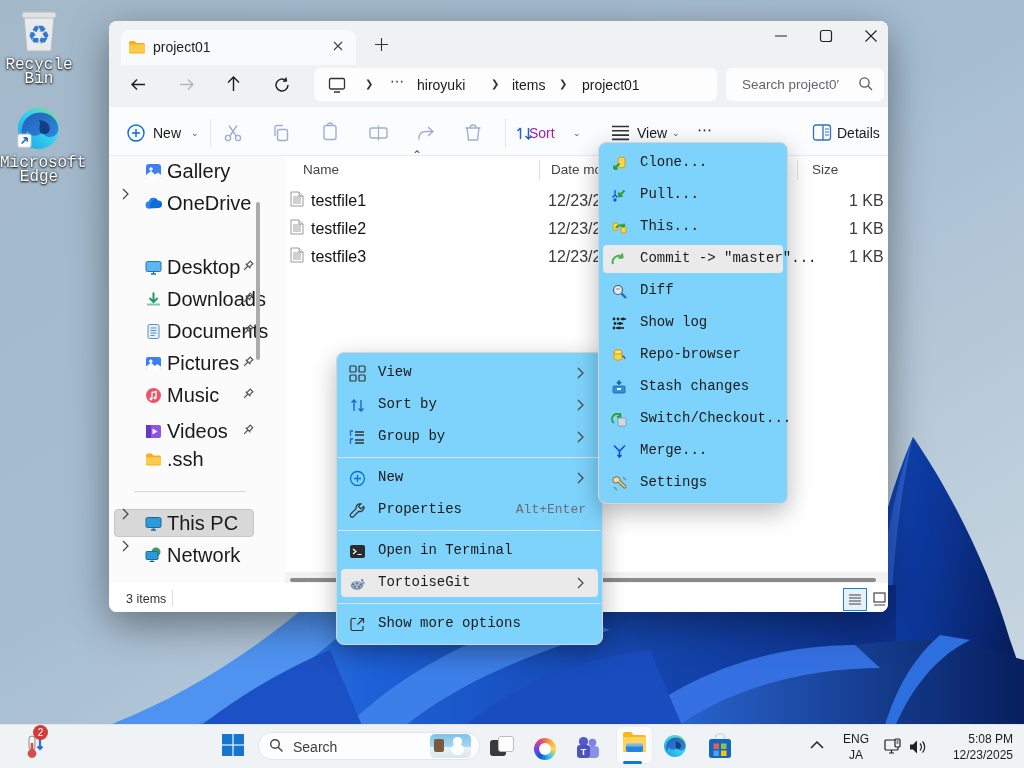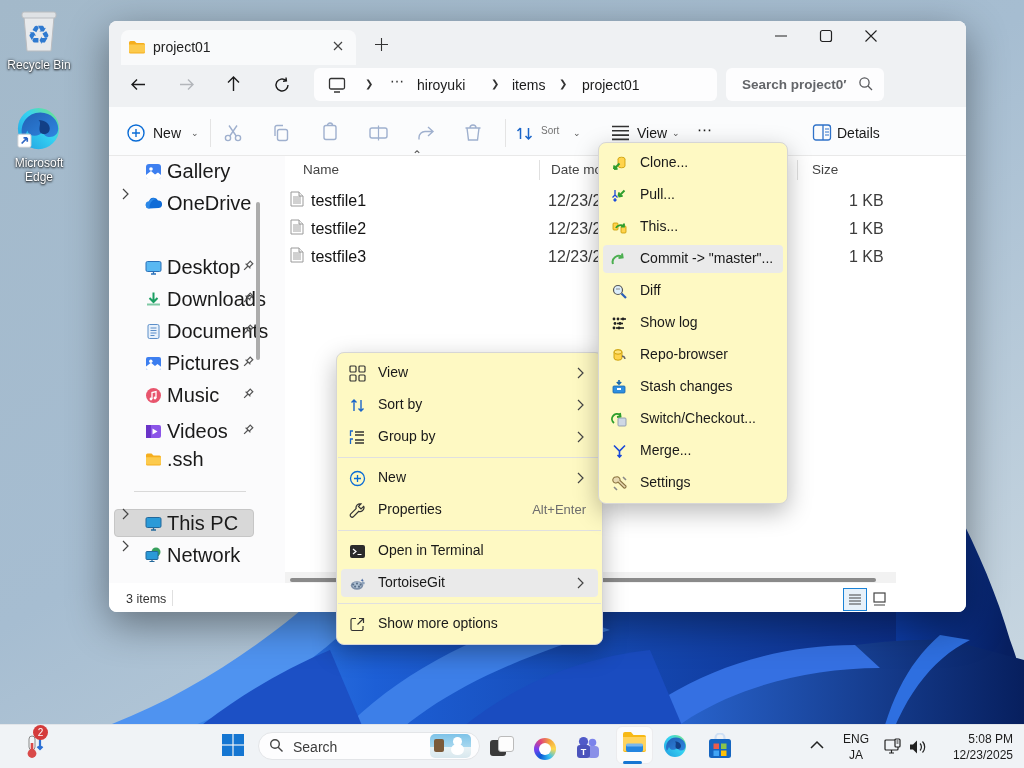--- a/index.html
+++ b/index.html
@@ -1,41 +1,41 @@
 <!DOCTYPE html>
 <html><head>
 <meta charset="utf-8">
 <style>
 * { margin:0; padding:0; box-sizing:border-box; }
 html,body { width:1024px; height:768px; overflow:hidden; font-family:"Liberation Sans", sans-serif; }
 body { position:relative; background:#aabfd0; }
 .abs { position:absolute; }
 
-.dlabel { position:absolute; color:#fff; font-size:12px; text-align:center; text-shadow:0 1px 2px rgba(0,0,0,.9), 0 0 3px rgba(0,0,0,.7); line-height:14px; }
-
-#win { position:absolute; left:109px; top:21px; width:857px; height:591px; background:#ffffff; border-radius:8px; box-shadow:0 12px 40px rgba(0,0,0,.42); overflow:hidden; }
+.dlabel { position:absolute; color:#fff; font-size:16px; text-align:center; text-shadow:0 1px 2px rgba(0,0,0,.9), 0 0 3px rgba(0,0,0,.7); line-height:14px;font-family:Liberation Mono, monospace; }
+
+#win { position:absolute; left:109px; top:21px; width:779px; height:591px; background:#ffffff; border-radius:8px; box-shadow:0 12px 40px rgba(0,0,0,.42); overflow:hidden; }
 #titlebar { position:absolute; left:0; top:0; width:100%; height:44px; background:#eff1f3; }
 #tab { position:absolute; left:12px; top:9px; width:235px; height:35px; background:#f9fafb; border-radius:8px 8px 0 0; }
 #tab .tname { position:absolute; left:32px; top:9px; font-size:14px; color:#222; }
 #addr { position:absolute; left:0; top:44px; width:100%; height:42px; background:#eff1f3; }
 #crumbbar { position:absolute; left:205px; top:3px; width:403px; height:33px; background:#fdfdfe; border-radius:6px; }
-#searchbar { position:absolute; left:617px; top:3px; width:158px; height:33px; background:#fdfdfe; border-radius:6px; color:#636569; font-size:13.5px; line-height:33px; padding-left:16px;font-weight:bold; }
+#searchbar { position:absolute; left:617px; top:3px; width:158px; height:33px; background:#fdfdfe; border-radius:6px; color:#636569; font-size:13.5px; line-height:33px; padding-left:16px; }
 #toolbar { position:absolute; left:0; top:86px; width:100%; height:49px; background:#fbfcfd; border-bottom:1px solid #e9e9e9; }
 #sidebar { position:absolute; left:0; top:135px; width:176px; height:427px; background:#fbfbfc; font-size:20px; color:#1a1a1a; }
 .srow { position:absolute; left:0; width:176px; height:30px; line-height:30px; }
 .srow .lbl { position:absolute; left:58px; top:0; }
 .srow .chev { position:absolute; left:13px; top:0; color:#5d5d5d; font-size:10px; }
 .sicon { position:absolute; left:36px; top:7px; width:17px; height:17px; }
 .pin { position:absolute; left:131px; top:7px; width:16px; height:16px; }
 #filehead { position:absolute; left:176px; top:135px; width:611px; height:28px; font-size:13.5px; color:#444; }
 .frow { position:absolute; left:176px; width:611px; height:28px; font-size:16px; color:#111; }
 .ficon { position:absolute; left:5px; top:6px; width:14px; height:16px; }
 #statusbar { position:absolute; left:0; top:562px; width:100%; height:29px; background:#fff; }
 
-.menu { position:absolute; background:#fef9c3; border:1px solid #d6d6d6; border-radius:8px; box-shadow:0 8px 24px rgba(0,0,0,.28); font-size:14px; color:#191919; }
+.menu { position:absolute; background:#7dd3fc; border:1px solid #d6d6d6; border-radius:8px; box-shadow:0 8px 24px rgba(0,0,0,.28); font-size:14px; color:#191919;font-family:Liberation Mono, monospace; }
 .mitem { position:relative; height:32px; }
 .mitem .txt { position:absolute; left:41px; top:7px; white-space:nowrap; }
 .mitem .ic  { position:absolute; left:12px; top:8px; width:17px; height:17px; }
 .mitem .chev { position:absolute; right:18px; top:10px; }
 .mitem .accel { position:absolute; right:16px; top:8px; color:#6e6e6e; font-size:13px; }
 .mitem.hl::before { content:""; position:absolute; left:4px; right:4px; top:2px; bottom:2px; background:#eaeaea; border-radius:4px; }
 .mitem > * { position:absolute; }
 .msep { height:1px; background:#e0e0e0; margin:4px 1px; }
 
 #taskbar { position:absolute; left:0; top:724px; width:1024px; height:44px; background:#f0f3f6; border-top:1px solid #e2e5e9; }
@@ -201,21 +201,21 @@
     <svg class="abs" style="left:307px;top:16px;width:20px;height:20px" viewBox="0 0 20 20" stroke="#9fb0ce" fill="none" stroke-width="1.4">
         <path d="M12,4 L17,8.5 L12,13 M17,8.5 H9 a6,6 0 0 0 -6,6 v2"></path>
       </svg>
     <svg class="abs" style="left:354px;top:15px;width:20px;height:21px" viewBox="0 0 20 21" stroke="#9fb0ce" fill="none" stroke-width="1.4">
         <path d="M4,6 L5.5,18 h9 L16,6 M2.5,6 h15 M7,6 a3,3 0 0 1 6,0"></path>
       </svg>
     <div class="abs" style="left:396px;top:12px;width:1px;height:28px;background:#e4e4e4"></div>
     <svg class="abs" style="left:406px;top:17px;width:19px;height:19px" viewBox="0 0 19 19">
         <path d="M5.5,15 V4 M2.5,7 L5.5,4 M13.5,4 V15 M10.5,12 L13.5,15 L16.5,12" stroke="#1b66c9" stroke-width="1.5" fill="none"></path>
       </svg>
-    <div class="abs" style="left:432px;top:18px;font-size:10px;color:#737373">Sort</div>
+    <div class="abs" style="left:420px;top:18px;font-size:14px;color:#a21caf">Sort</div>
     <div class="abs" style="left:464px;top:21px;color:#555;font-size:9px">⌄</div>
     <svg class="abs" style="left:502px;top:18px;width:19px;height:16px" viewBox="0 0 19 16">
         <path d="M1,1.5 h17 M1,5.8 h17 M1,10.1 h17 M1,14.4 h17" stroke="#333" stroke-width="1.6"></path>
       </svg>
     <div class="abs" style="left:528px;top:18px;font-size:14px;color:#1a1a1a">View</div>
     <div class="abs" style="left:563px;top:21px;color:#555;font-size:9px">⌄</div>
     <div class="abs" style="left:588px;top:14px;font-size:15px;color:#1a1a1a;letter-spacing:1px">⋯</div>
     <svg class="abs" style="left:703px;top:16px;width:20px;height:19px" viewBox="0 0 20 19">
         <rect x="1.5" y="2" width="17" height="15" rx="2.5" fill="none" stroke="#2f72c9" stroke-width="1.3"></rect>
         <path d="M11,2 v15" stroke="#2f72c9" stroke-width="1.3"></path>

